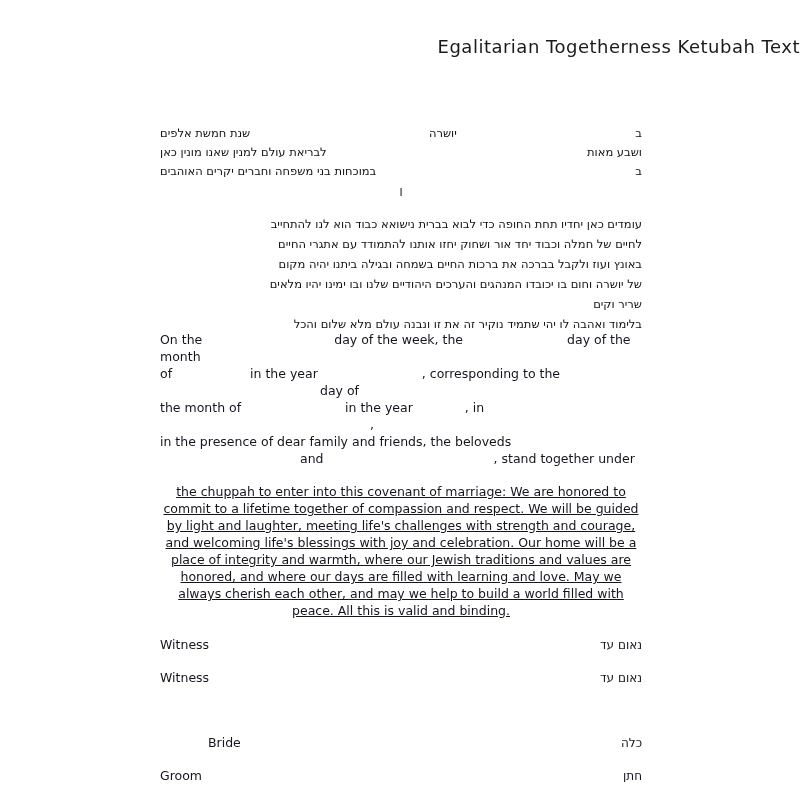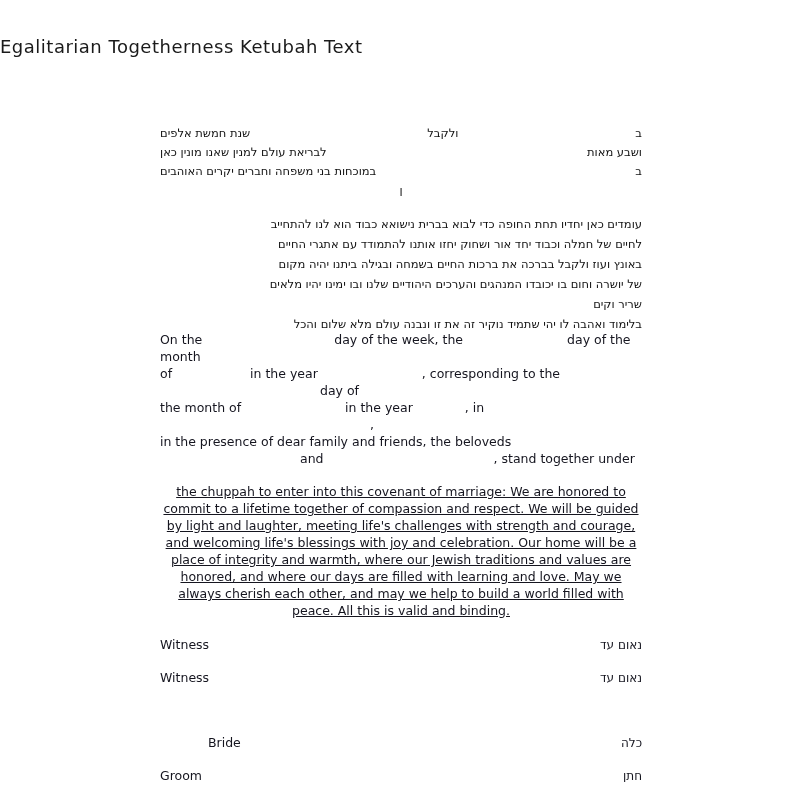--- a/index.html
+++ b/index.html
@@ -16,21 +16,21 @@
     overflow: hidden;
   }
   .page {
     width: 800px;
     height: 800px;
     position: relative;
     box-sizing: border-box;
     padding: 0;
   }
   .doc-title {
-    text-align: left;
+    text-align: right;
     font-family: "DejaVu Sans", sans-serif;
     font-size: 18px;
     letter-spacing: 0.5px;
     color: #1a1a1a;
     margin-top: 36px;
     margin-bottom: 0;
     font-weight: 400;
   }
 
   
@@ -120,21 +120,21 @@
 <body>
 
 <div class="page">
 
   <h1 class="doc-title">Egalitarian Togetherness Ketubah Text</h1>
 
   <div class="hebrew-block">
 
     <div class="heb-line heb-line-1">
       <span>ב</span>
-      <span>ולקבל</span>
+      <span>יושרה</span>
       <span>שנת חמשת אלפים</span>
     </div>
 
     <div class="heb-line heb-line-1">
       <span>ושבע מאות</span>
       <span>לבריאת עולם למנין שאנו מונין כאן</span>
     </div>
 
     <div class="heb-line heb-line-1">
       <span>ב</span>

